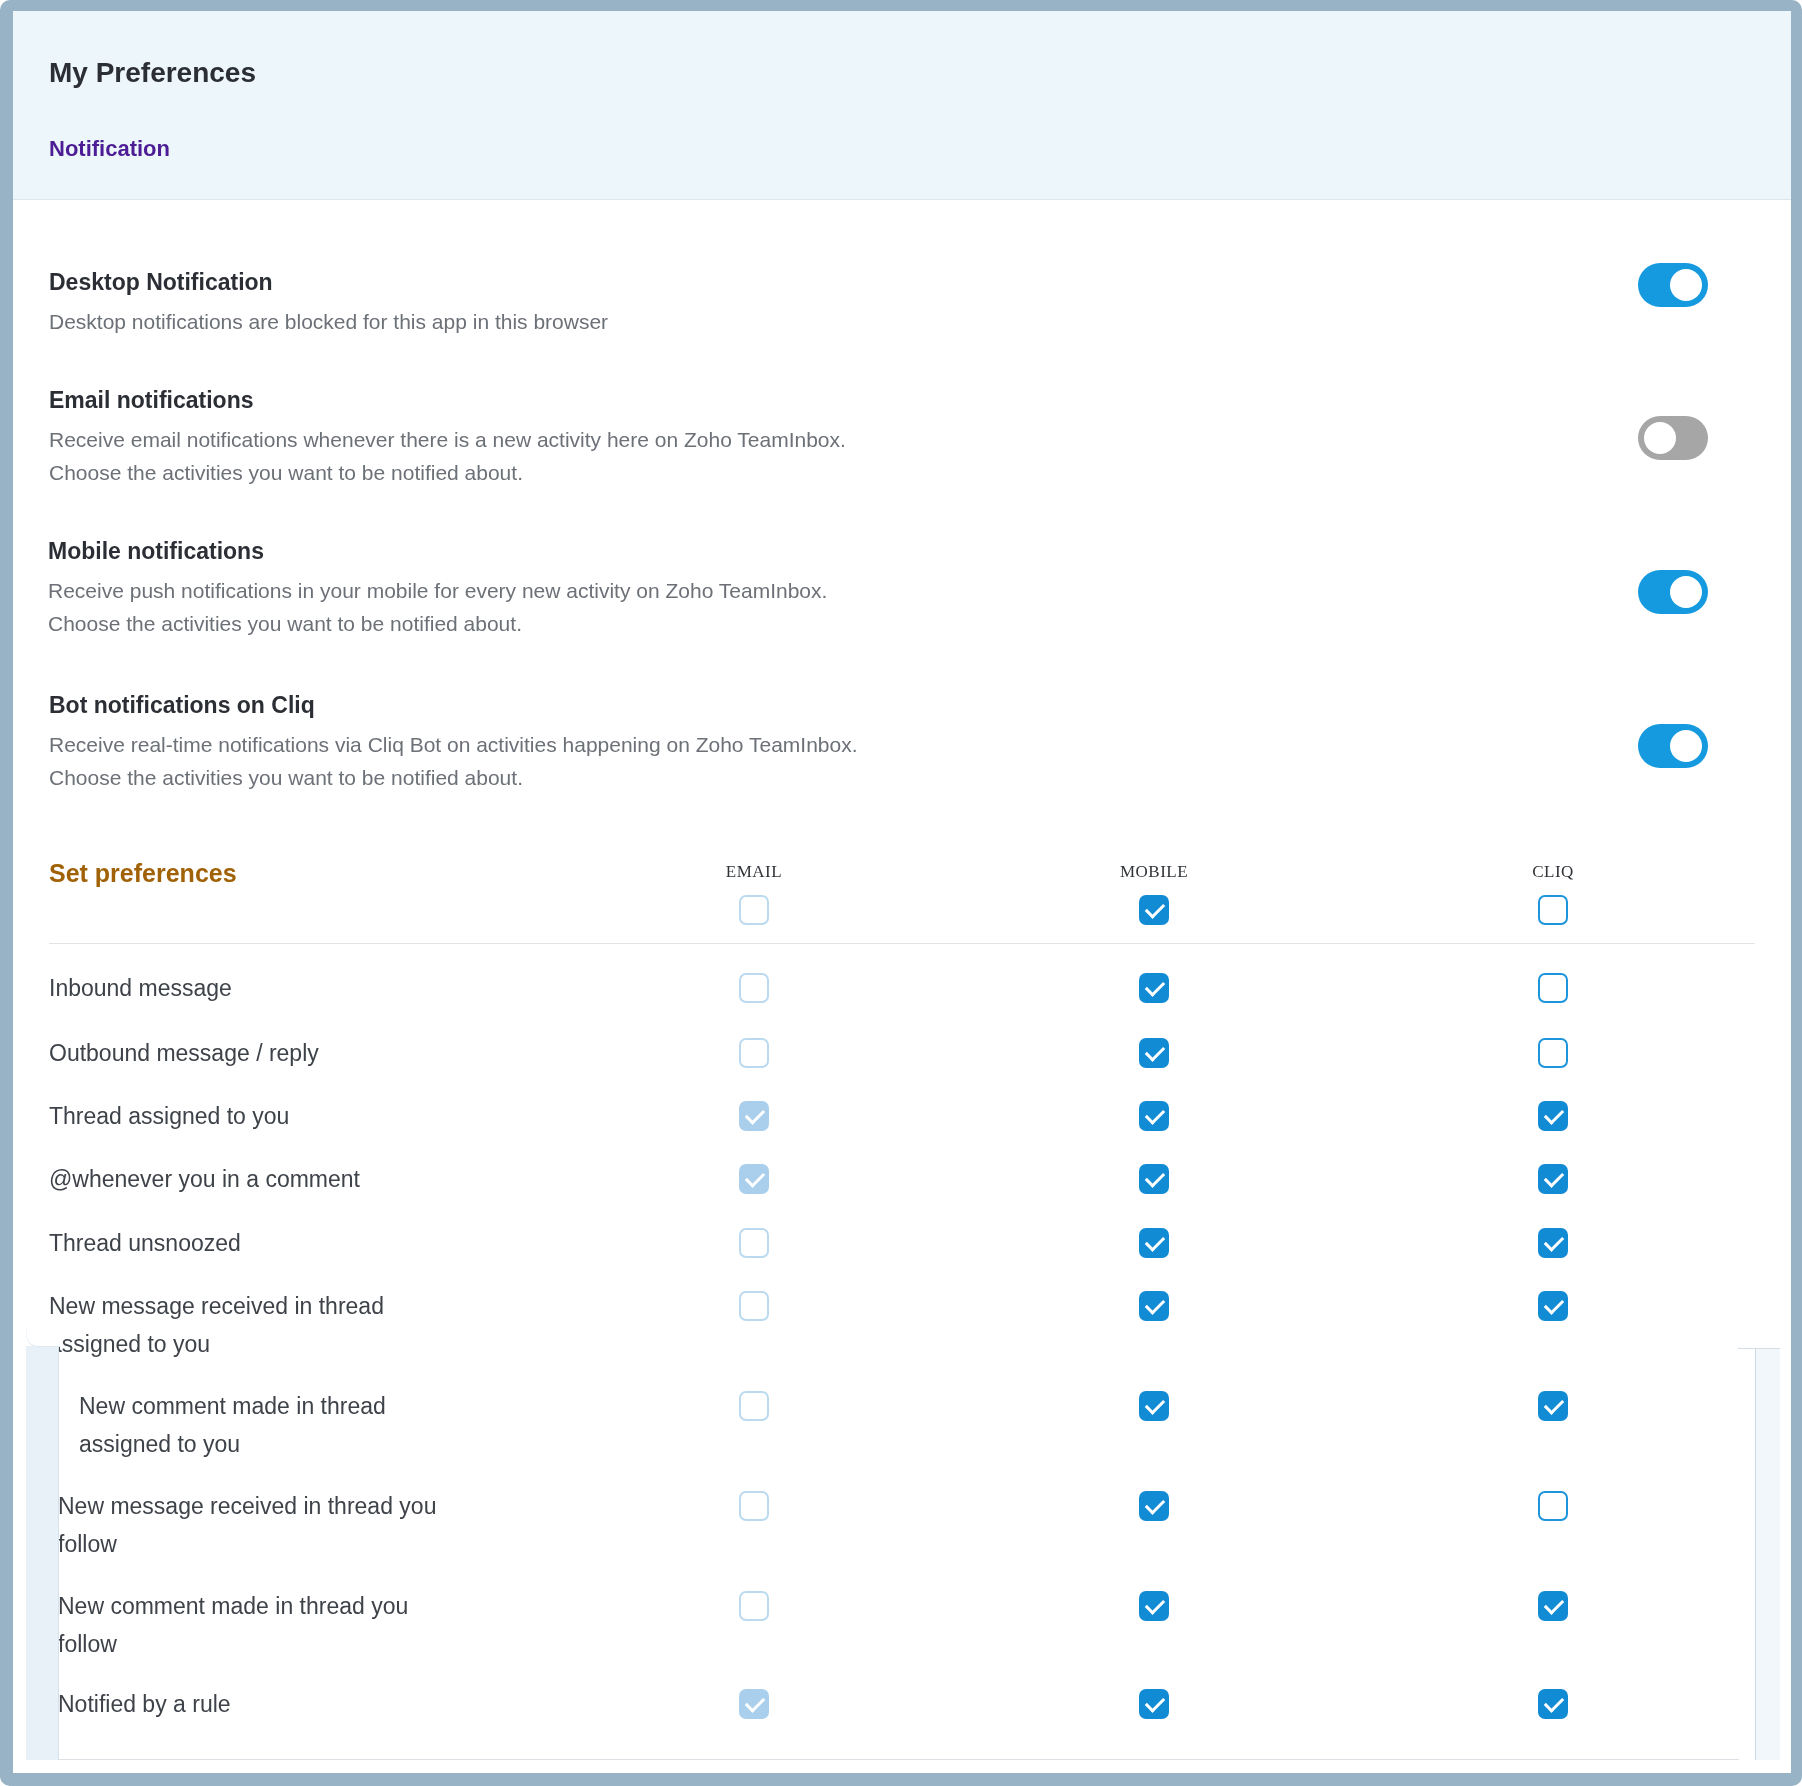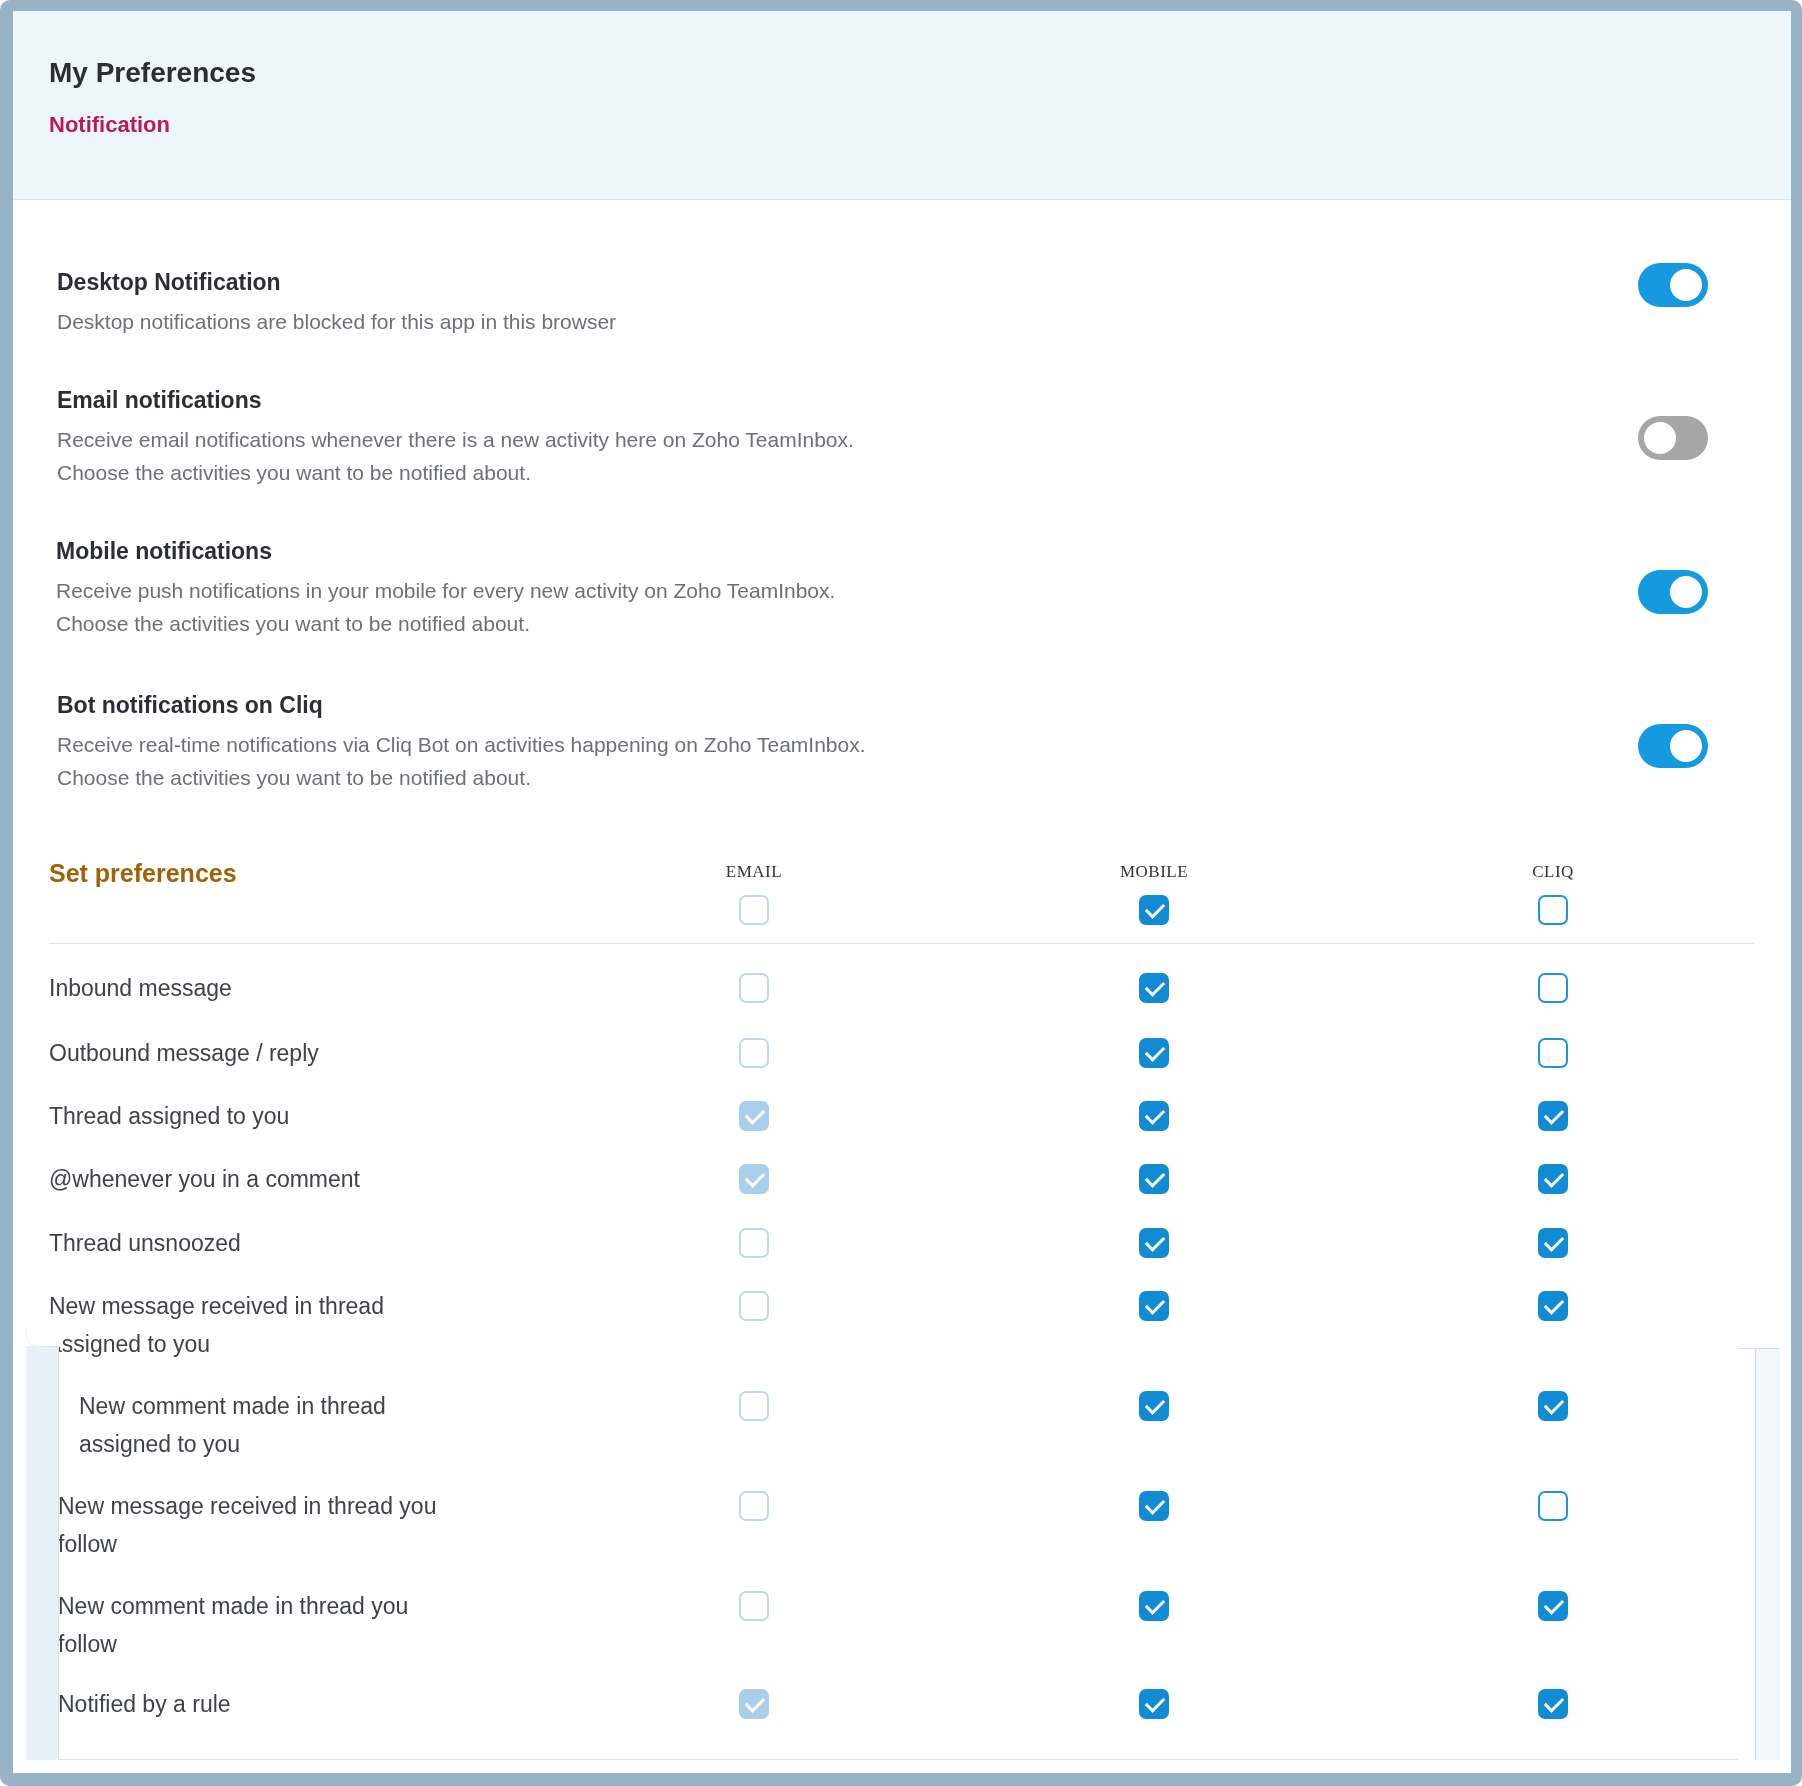--- a/index.html
+++ b/index.html
@@ -12,25 +12,25 @@
     border:11px solid #97b3c5; border-left-width:13px; border-bottom-width:13px;
     border-radius:10px; overflow:hidden;
   }
 
   
   .header-band {
     height:189px; background:#edf6fb; border-bottom:1px solid #dce6ec;
     padding:44px 36px 0 36px;
   }
   .page-title { font-size:28px; line-height:36px; font-weight:bold; color:#2b2e34; }
-  .page-subtitle { font-size:22px; line-height:28px; font-weight:bold; color:#be185d; margin-top:20px; }
+  .page-subtitle { font-size:22px; line-height:28px; font-weight:bold; color:#4c1d95; margin-top:44px; }
 
   
   .content { position:relative; }
-  .section { position:relative; margin:0 41px 0 8px; padding-left:36px; }
+  .section { position:relative; margin:0 41px 0 0; padding-left:36px; }
   .sec-title { font-size:23px; line-height:30px; font-weight:bold; color:#2b2e34; }
   .sec-desc { font-size:21px; line-height:33px; color:#6c7077; margin-top:8px; white-space:pre-line; }
   .s1 { margin-top:67px; } .s2 { margin-top:47px; } .s3 { margin-top:47px;padding-left:35px; } .s4 { margin-top:50px; }
 
   
   .toggle {
     position:absolute; right:42px; width:70px; height:44px; border-radius:22px;
     background:#a6a6a6; cursor:pointer;
   }
   .toggle .knob {

